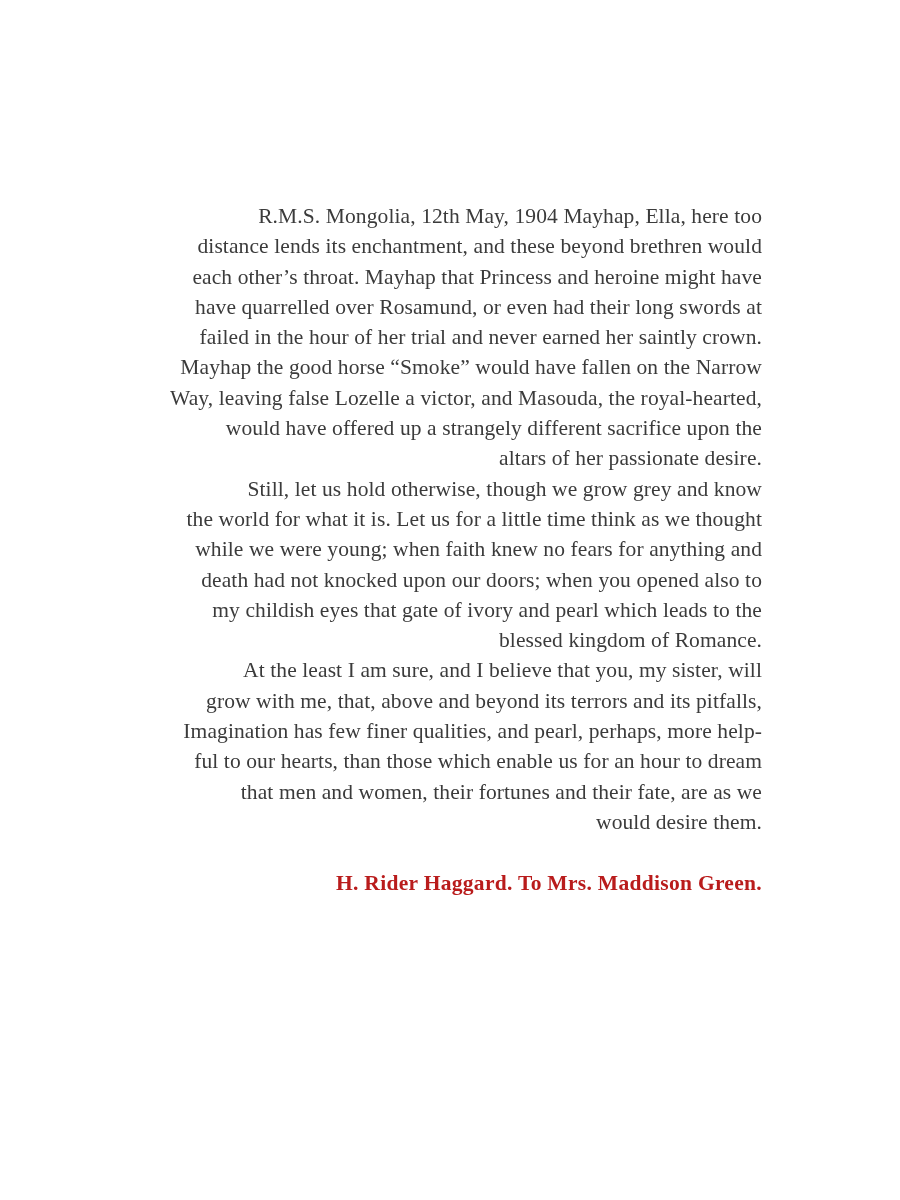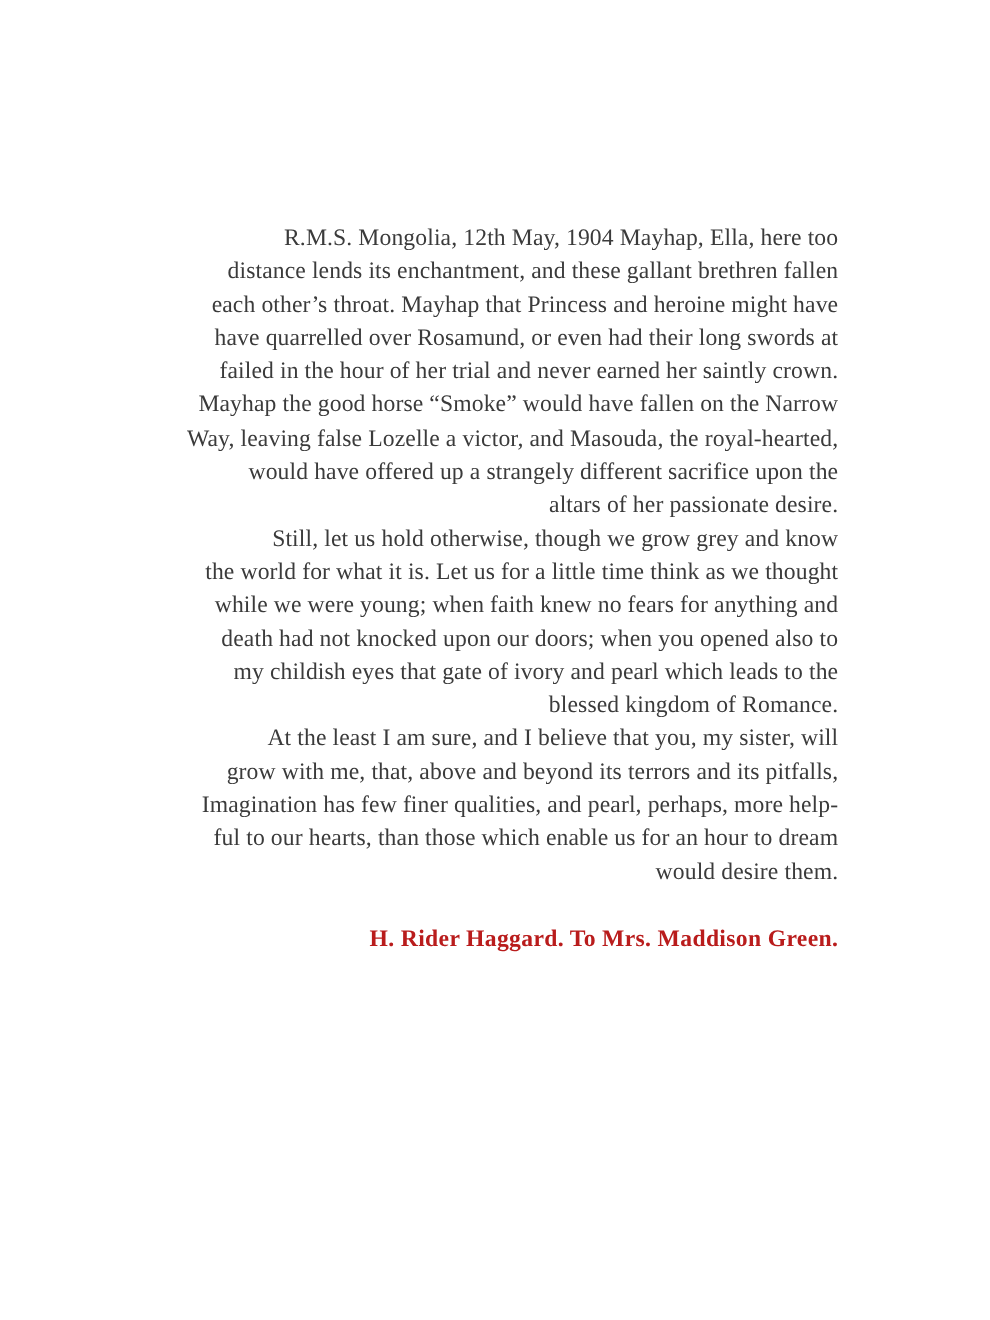--- a/index.html
+++ b/index.html
@@ -48,21 +48,21 @@
   }
 </style>
 </head>
 <body>
 
 <div class="page">
   <div class="text-block">
     <div id="paragraphs">
         <div class="paragraph">
           <div class="text-line">R.M.S. Mongolia, 12th May, 1904 Mayhap, Ella, here too</div>
-          <div class="text-line">distance lends its enchantment, and these gallant brethren fallen</div>
+          <div class="text-line">distance lends its enchantment, and these beyond brethren would</div>
           <div class="text-line">each other’s throat. Mayhap that Princess and heroine might have</div>
           <div class="text-line">have quarrelled over Rosamund, or even had their long swords at</div>
           <div class="text-line">failed in the hour of her trial and never earned her saintly crown.</div>
           <div class="text-line">Mayhap the good horse “Smoke” would have fallen on the Narrow</div>
           <div class="text-line">Way, leaving false Lozelle a victor, and Masouda, the royal-hearted,</div>
           <div class="text-line">would have offered up a strangely different sacrifice upon the</div>
           <div class="text-line">altars of her passionate desire.</div>
         </div>
         <div class="paragraph">
           <div class="text-line">Still, let us hold otherwise, though we grow grey and know</div>
@@ -70,18 +70,19 @@
           <div class="text-line">while we were young; when faith knew no fears for anything and</div>
           <div class="text-line">death had not knocked upon our doors; when you opened also to</div>
           <div class="text-line">my childish eyes that gate of ivory and pearl which leads to the</div>
           <div class="text-line">blessed kingdom of Romance.</div>
         </div>
         <div class="paragraph">
           <div class="text-line">At the least I am sure, and I believe that you, my sister, will</div>
           <div class="text-line">grow with me, that, above and beyond its terrors and its pitfalls,</div>
           <div class="text-line">Imagination has few finer qualities, and pearl, perhaps, more help-</div>
           <div class="text-line">ful to our hearts, than those which enable us for an hour to dream</div>
+          <div class="text-line">that men and women, their fortunes and their fate, are as we</div>
           <div class="text-line">would desire them.</div>
         </div>
       </div>
     <div class="signature">H. Rider Haggard. To Mrs. Maddison Green.</div>
   </div>
 </div>
 
 </body></html>

